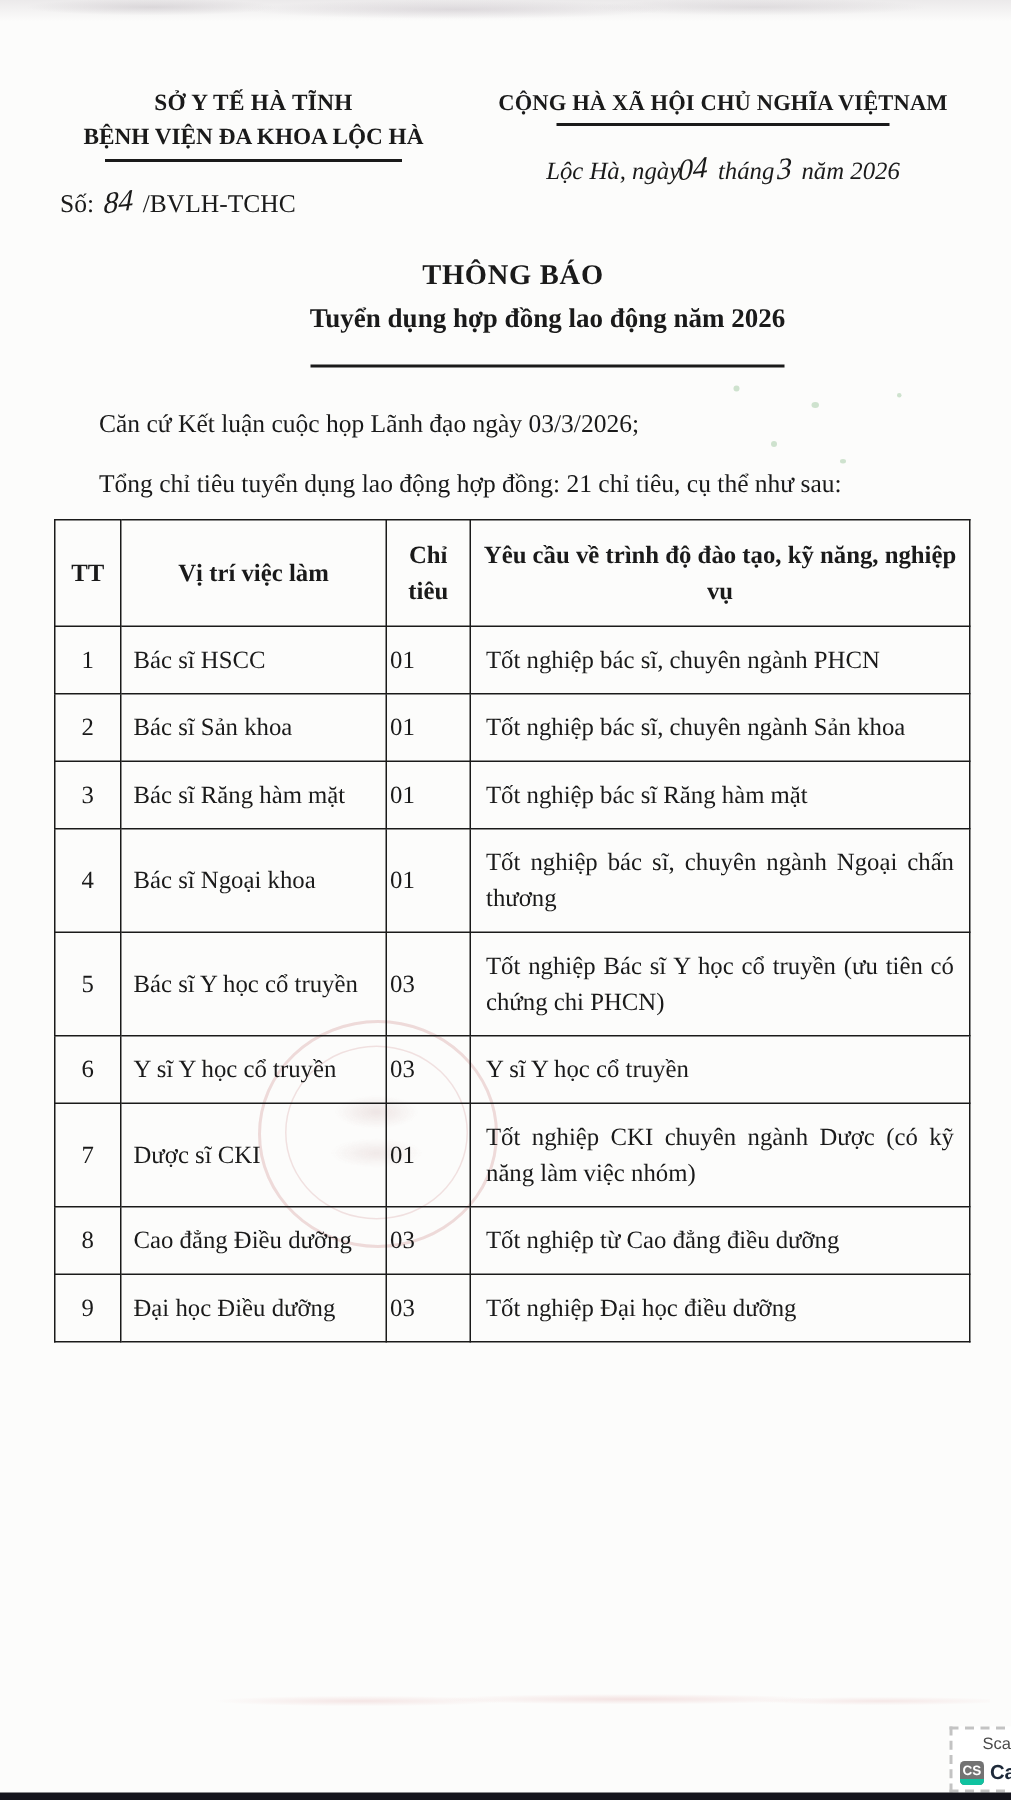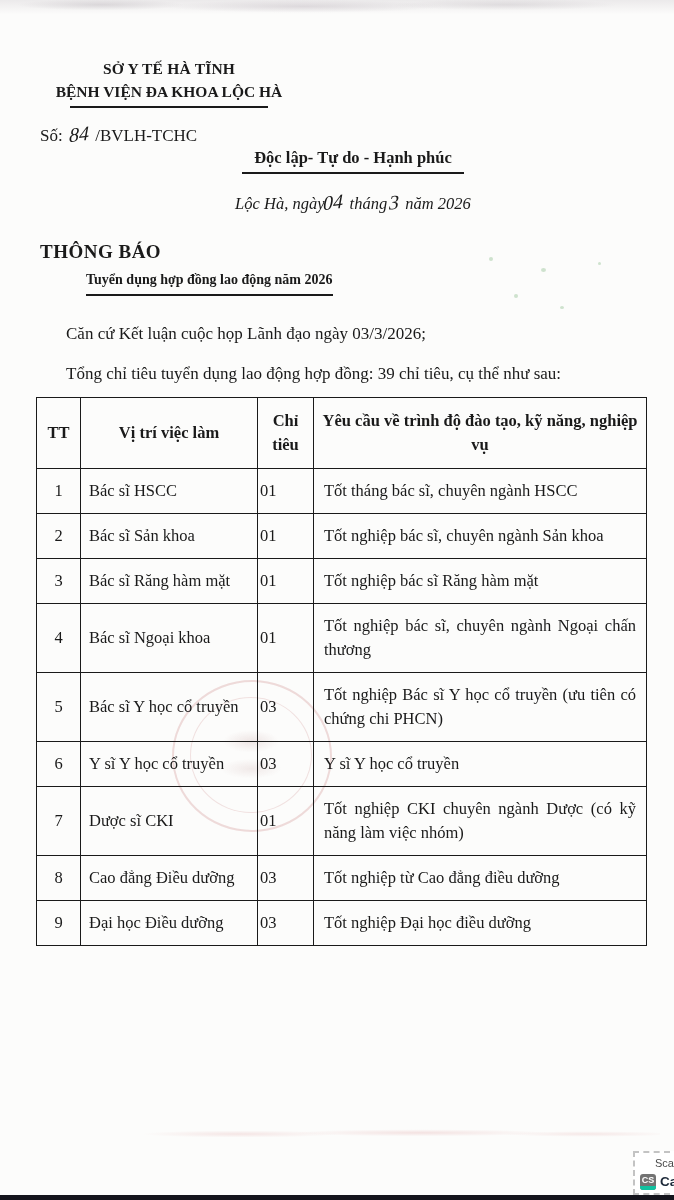--- a/index.html
+++ b/index.html
@@ -21,21 +21,21 @@
     background:
       radial-gradient(ellipse 120px 8px at 15% 30%, rgba(175,168,175,0.35), transparent 70%),
       radial-gradient(ellipse 200px 9px at 45% 40%, rgba(170,160,170,0.30), transparent 70%),
       radial-gradient(ellipse 160px 8px at 75% 30%, rgba(175,168,175,0.28), transparent 70%),
       linear-gradient(to bottom, rgba(160,150,160,0.18), rgba(160,150,160,0.0) 90%);
     pointer-events: none;
   }
   .content { padding: 58px 30px 0 40px; }
 
   
-  .hdr { display: flex; flex-direction: column; }
+  .hdr { display: flex; }
   .hdr-left { width: 258px; text-align: center; }
   .hdr-right { flex: 1; text-align: center; padding-left: 22px; }
   .org-top { font-size: 15.5px; font-weight: bold; letter-spacing: 0.2px; line-height: 22px; }
   .org-name { font-size: 15.5px; font-weight: bold; line-height: 24px; }
   .rule { height: 2px; background: #1a1a1a; margin: 2px auto 0 auto; }
   .rule-left { width: 198px; }
   .rule-right { width: 222px; }
   .motto1 { font-size: 15px; font-weight: bold; line-height: 22px; letter-spacing: 0.1px; }
   .motto2 { font-size: 16.5px; font-weight: bold; line-height: 24px; }
   .doc-no { margin-top: 18px; text-align: left; font-size: 17px; }
@@ -44,28 +44,28 @@
     display: inline-block;
     font-style: italic;
     font-size: 20px;
     line-height: 16px;
     transform: rotate(-7deg) skewX(-8deg);
     margin: 0 2px;
   }
   .hand-day { margin-left: -1px; }
 
   
-  .title-block { text-align: left; margin-top: 26px; }
+  .title-block { text-align: center; margin-top: 26px; }
   .doc-title { font-size: 19px; font-weight: bold; letter-spacing: 0.5px; line-height: 24px; }
   .doc-subtitle {
     display: inline-block;
     margin-top: 3px;
-    font-size: 14px; font-weight: bold; line-height: 26px;
+    font-size: 18px; font-weight: bold; line-height: 26px;
     border-bottom: 2px solid #1a1a1a;
-    padding-bottom: 1px;
+    padding-bottom: 18px;
     margin-left: 46px;
   }
 
   
   .body-text { margin-top: 24px; }
   .para {
     font-size: 17px; line-height: 27px;
     text-indent: 26px; text-align: justify;
     margin-bottom: 13px;
   }
@@ -168,38 +168,38 @@
         <div class="org-top">SỞ Y TẾ HÀ TĨNH</div>
         <div class="org-name">BỆNH VIỆN ĐA KHOA LỘC HÀ</div>
         <div class="rule rule-left"></div>
         <div class="doc-no">
           <span>Số:</span>
           <span class="hand">84</span>
           <span>/BVLH-TCHC</span>
         </div>
       </div>
       <div class="hdr-right">
-        <div class="motto2">Độc lập- Tự do - Hạnh phúc</div>
+        <div class="motto1">CỘNG HÀ XÃ HỘI CHỦ NGHĨA VIỆTNAM</div>
         <div class="rule rule-right"></div>
         <div class="dateline">
           <span>Lộc Hà, ngày</span><span class="hand hand-day">04</span>
           <span>tháng</span><span class="hand">3</span>
           <span>năm 2026</span>
         </div>
       </div>
     </div>
 
     <div class="title-block">
       <div class="doc-title">THÔNG BÁO</div>
       <div><span class="doc-subtitle">Tuyển dụng hợp đồng lao động năm 2026</span></div>
     </div>
 
     <div class="body-text">
       <div class="para">Căn cứ Kết luận cuộc họp Lãnh đạo ngày 03/3/2026;</div>
-      <div class="para para-last">Tổng chỉ tiêu tuyển dụng lao động hợp đồng: 39 chỉ tiêu, cụ thể như sau:</div>
+      <div class="para para-last">Tổng chỉ tiêu tuyển dụng lao động hợp đồng: 21 chỉ tiêu, cụ thể như sau:</div>
     </div>
   </div>
 
   <table class="quota">
     <colgroup>
       <col class="c-tt">
         <col class="c-pos">
         <col class="c-quota">
         <col class="c-req">
     </colgroup>
@@ -209,21 +209,21 @@
         <th>Vị trí việc làm</th>
         <th>Chỉ tiêu</th>
         <th>Yêu cầu về trình độ đào tạo, kỹ năng, nghiệp vụ</th>
       </tr>
     </thead>
     <tbody>
       <tr>
         <td class="tt">1</td>
         <td class="pos">Bác sĩ HSCC</td>
         <td class="quota-n">01</td>
-        <td class="req">Tốt tháng bác sĩ, chuyên ngành HSCC</td>
+        <td class="req">Tốt nghiệp bác sĩ, chuyên ngành PHCN</td>
       </tr>
       <tr>
         <td class="tt">2</td>
         <td class="pos">Bác sĩ Sản khoa</td>
         <td class="quota-n">01</td>
         <td class="req">Tốt nghiệp bác sĩ, chuyên ngành Sản khoa</td>
       </tr>
       <tr>
         <td class="tt">3</td>
         <td class="pos">Bác sĩ Răng hàm mặt</td>

